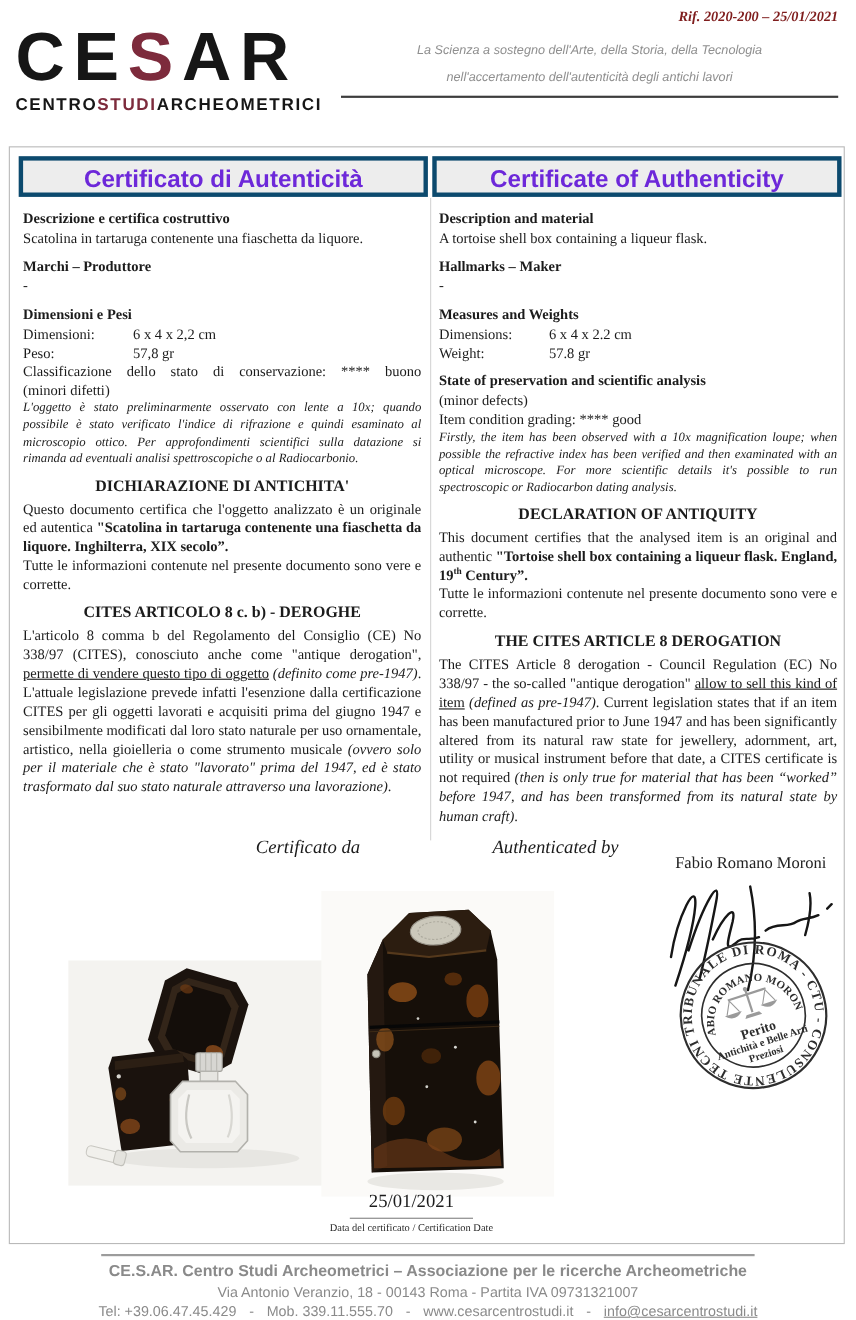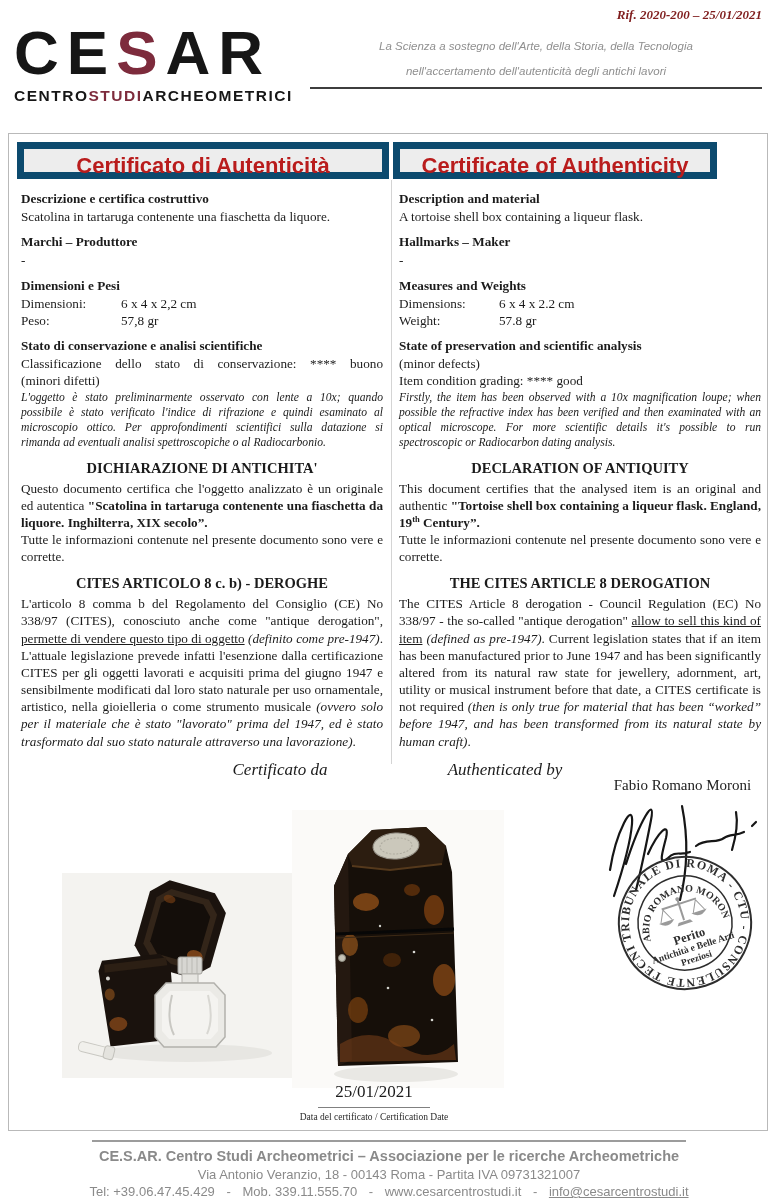--- a/index.html
+++ b/index.html
@@ -17,25 +17,25 @@
             letter-spacing:1.5px;color:#161616;margin-top:3px;white-space:nowrap;}
   .logo-sub .maroon{color:#7d2b3c;}
   .tagline{position:absolute;left:310px;top:40px;width:452px;text-align:center;
            font-family:"Liberation Sans",sans-serif;font-style:italic;font-size:11.5px;color:#8f8f8f;}
   .tagline .t2{margin-top:13px;}
   .header-rule{position:absolute;left:310px;top:87px;width:452px;height:0;border-top:2px solid #3d3d3d;}
 
   
   .cert-box{position:absolute;left:8px;top:133px;width:760px;height:998px;
             border:1px solid #b9b9b9;box-sizing:border-box;background:#fff;}
-  .title-bar{position:absolute;top:142px;height:37px;background:#ededed;border:7px solid #0c4a6e;
+  .title-bar{position:absolute;top:142px;height:37px;background:#ededed;border:4px solid #0c4a6e;
              box-sizing:border-box;font-family:"Liberation Sans",sans-serif;font-weight:bold;
-             font-size:22px;color:#b91c1c;text-align:center;line-height:34px;}
+             font-size:22px;color:#6d28d9;text-align:center;line-height:34px;}
   #bar-it{left:17px;width:372px;}
-  #bar-en{left:393px;width:324px;}
+  #bar-en{left:393px;width:372px;}
   .col-divider{position:absolute;left:391px;top:180px;width:1px;height:584px;background:#d4d4d4;}
 
   
   .col{position:absolute;top:190px;width:362px;font-size:13.2px;line-height:1.3;text-align:justify;}
   #col-it{left:21px;}
   #col-en{left:399px;}
   .sec-h{font-weight:bold;text-align:left;margin:8px 0 1px;}
   .sec-h.first{margin-top:0;}
   .col p{margin:0;}
   .dim-row{display:flex;text-align:left;}
@@ -105,21 +105,20 @@
     <p style="text-align:left">-</p>
     <div class="sec-h">Dimensioni e Pesi</div>
     <div class="dim-row">
       <span class="lbl">Dimensioni:</span>
       <span>6 x 4 x 2,2 cm</span>
     </div>
     <div class="dim-row">
       <span class="lbl">Peso:</span>
       <span>57,8 gr</span>
     </div>
-    <div class="sec-h">Stato di conservazione e analisi scientifiche</div>
     <p class="stretch">Classificazione dello stato di conservazione: **** buono</p>
     <p style="text-align:left">(minori difetti)</p>
     <p class="note">L'oggetto è stato preliminarmente osservato con lente a 10x; quando possibile è stato verificato l'indice di rifrazione e quindi esaminato al microscopio ottico. Per approfondimenti scientifici sulla datazione si rimanda ad eventuali analisi spettroscopiche o al Radiocarbonio.</p>
     <div class="center-title">DICHIARAZIONE DI ANTICHITA'</div>
     <p><span>Questo documento certifica che l'oggetto analizzato è un originale ed autentica </span><span class="b">"Scatolina in tartaruga contenente una fiaschetta da liquore. Inghilterra, XIX secolo”.</span></p>
     <p>Tutte le informazioni contenute nel presente documento sono vere e corrette.</p>
     <div class="center-title">CITES ARTICOLO 8 c. b) - DEROGHE</div>
     <p><span>L'articolo 8 comma b del Regolamento del Consiglio (CE) No 338/97 (CITES), conosciuto anche come "antique derogation", </span><span class="u">permette di vendere questo tipo di oggetto</span><span class="i"> (definito come pre-1947)</span><span>. L'attuale legislazione prevede infatti l'esenzione dalla certificazione CITES per gli oggetti lavorati e acquisiti prima del giugno 1947 e sensibilmente modificati dal loro stato naturale per uso ornamentale, artistico, nella gioielleria o come strumento musicale </span><span class="i">(ovvero solo per il materiale che è stato "lavorato" prima del 1947, ed è stato trasformato dal suo stato naturale attraverso una lavorazione)</span><span>.</span></p>
   </div>
 

